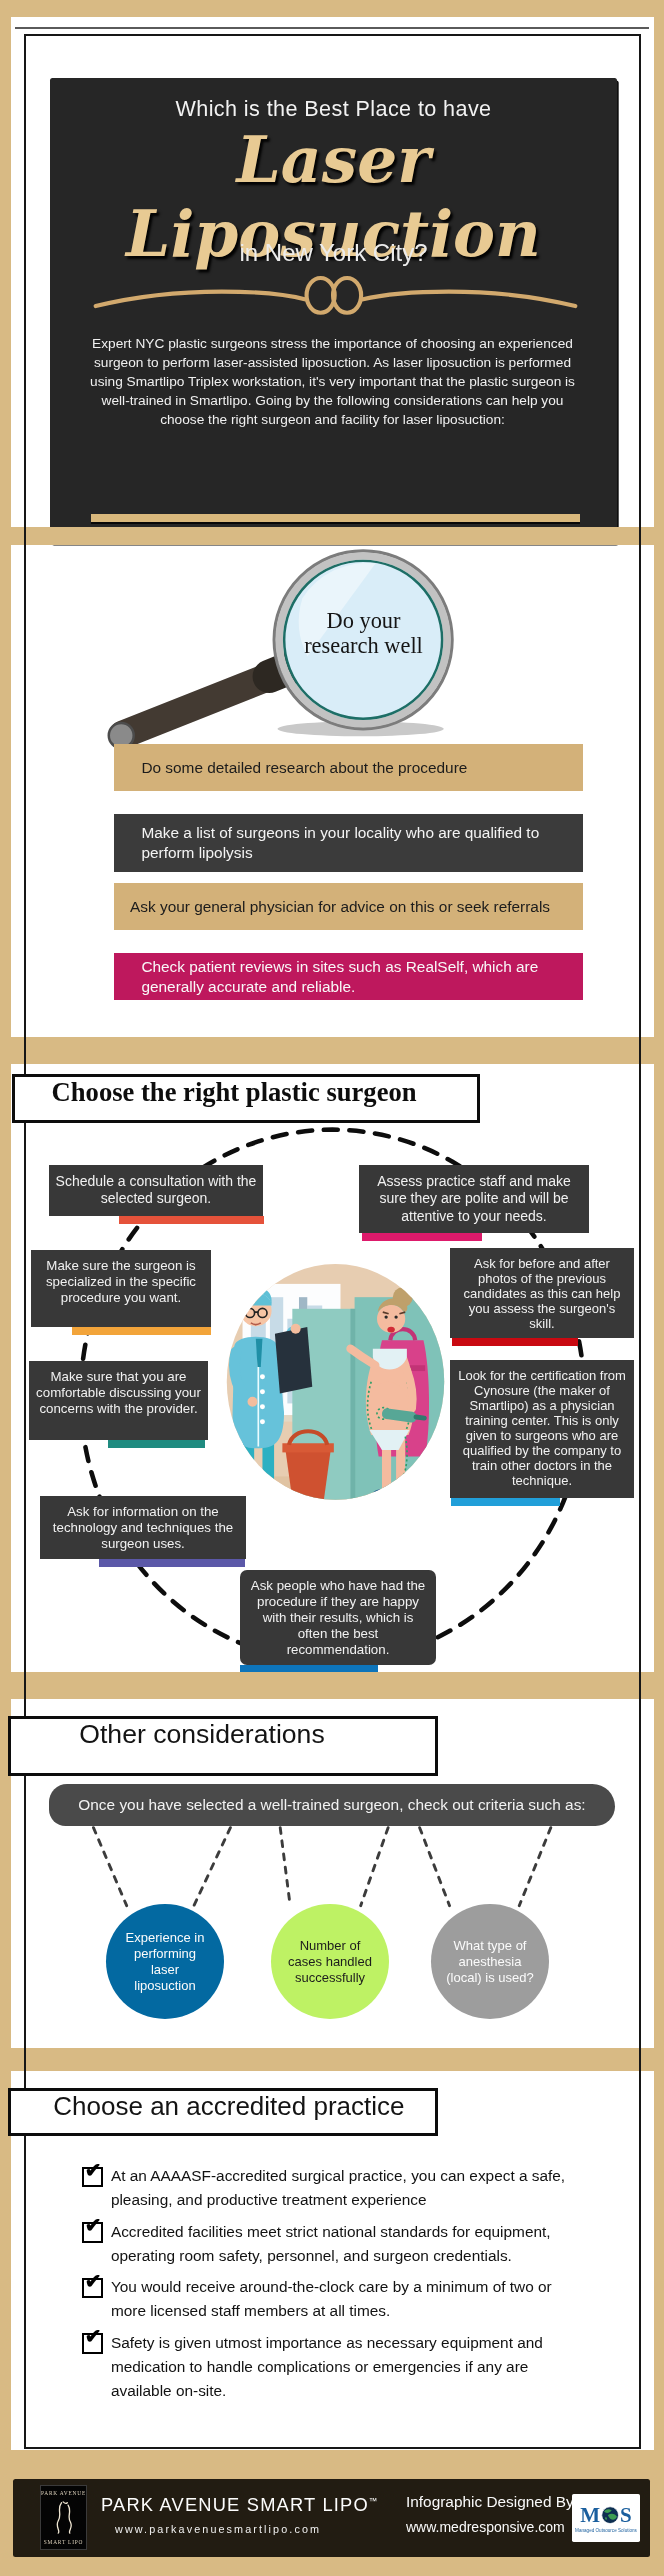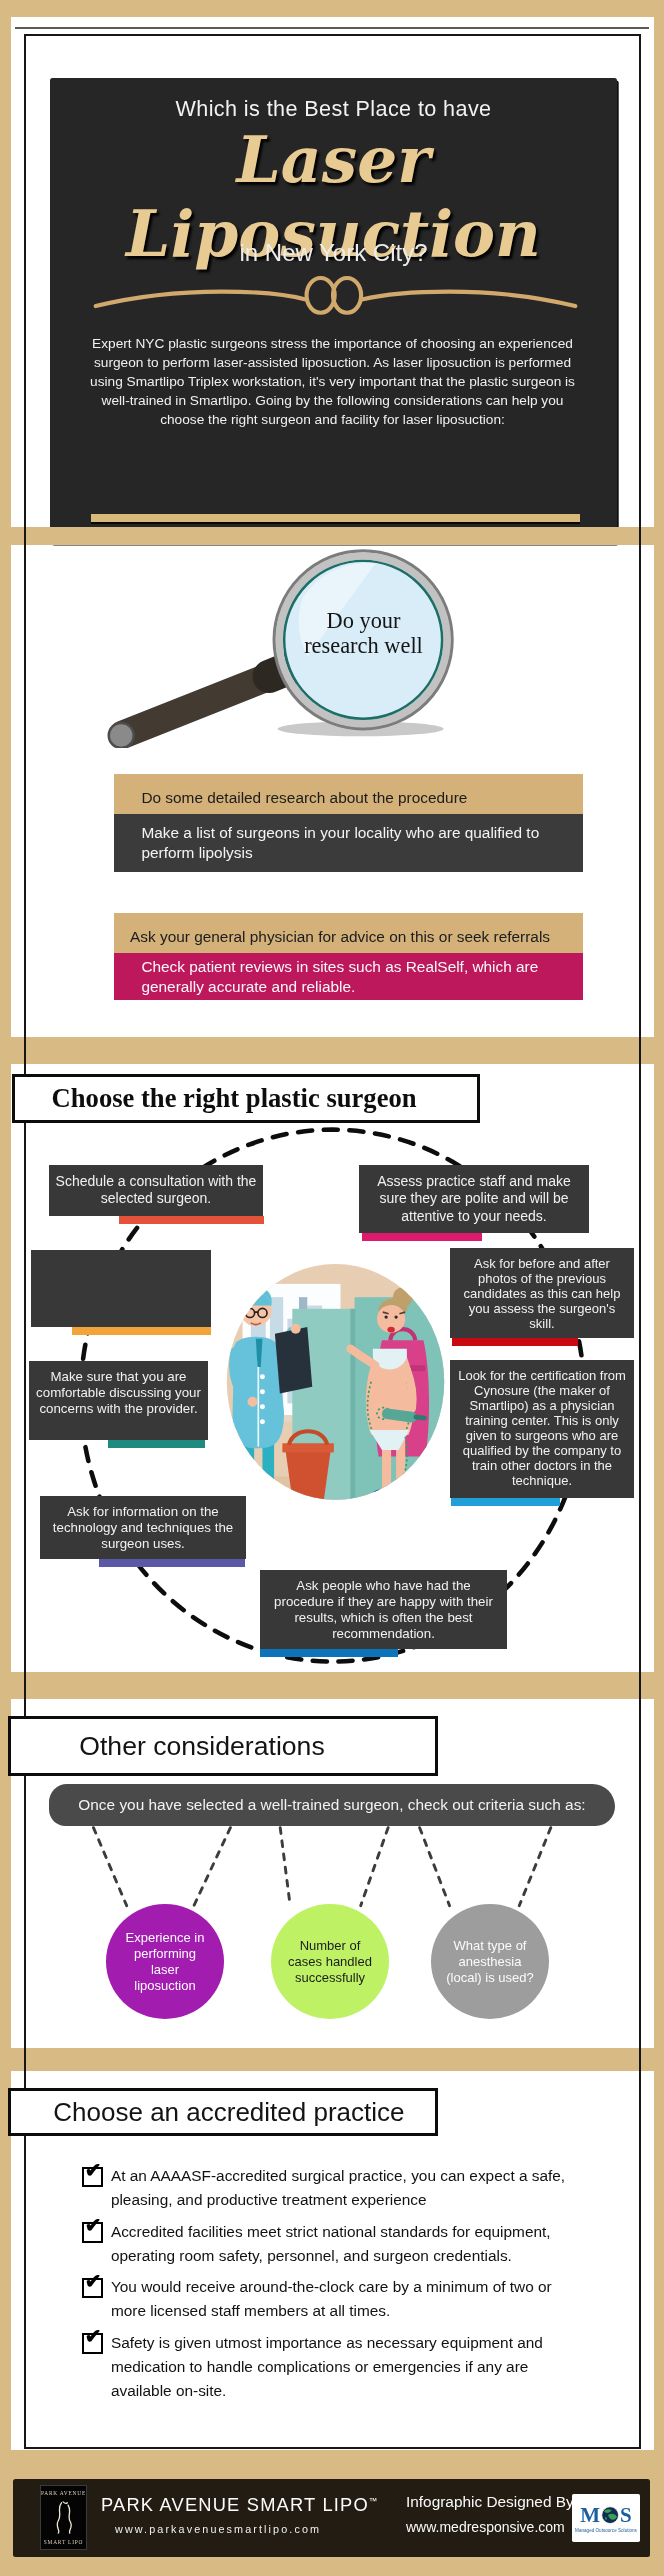--- a/index.html
+++ b/index.html
@@ -23,47 +23,47 @@
   #knot-svg{left:91px;top:273px;z-index:21;}
   .hdr-par{left:83px;top:334px;width:499px;text-align:center;color:#f0f0f0;font-size:13.7px;line-height:19px;font-weight:300;z-index:21;}
   .hdr-rule{left:91px;top:514px;width:489px;height:7.5px;background:#d9b87c;border-bottom:2.5px solid #070707;z-index:21;}
 
   
   #magnifier-svg{left:83px;top:540px;z-index:5;}
   .lens-text{left:293px;top:608px;width:141px;text-align:center;z-index:6;
              font-family:"Liberation Serif",serif;font-size:22.4px;line-height:25px;color:#151515;}
   .bar{left:114px;width:469px;box-sizing:border-box;padding:0 16.6px 0 27.4px;display:flex;flex-direction:column;justify-content:center;
        font-size:15.4px;line-height:20px;z-index:5;}
-  .bar.gold{background:#d3b179;color:#1c1c1c;margin-top:30px;}
+  .bar.gold{background:#d3b179;color:#1c1c1c;}
   .bar.dark{background:#3b3b3b;color:#f4f4f4;}
   .bar.gray{background:#be185d;color:#f8f8f8;}
 
   
-  .title-box{background:#ffffff;border:3.3px solid #0c0c0c;box-sizing:border-box;display:flex;align-items:center;z-index:45;}
+  .title-box{background:#ffffff;border:3.3px solid #0c0c0c;box-sizing:border-box;display:flex;z-index:45;}
   #t2{left:11.6px;top:1074px;width:468px;height:49px;}
   #t2 .t{font-family:"Liberation Serif",serif;font-weight:bold;font-size:26.6px;color:#0d0d0d;padding-left:37px;}
   #t3{left:8.3px;top:1716px;width:430px;height:60px;}
   #t3 .t{font-size:26.6px;font-weight:300;color:#141414;padding-left:68px;}
   #t4{left:8.3px;top:2088px;width:430px;height:48px;}
   #t4 .t{font-size:26px;font-weight:300;color:#141414;padding-left:42px;}
 
   
   #dash-ellipse{left:0;top:1064px;z-index:6;}
   #doctor-illus{left:219px;top:1259px;z-index:8;}
   .tip{position:absolute;background:#383838;color:#f1f1f1;text-align:center;z-index:10;
        box-sizing:border-box;padding:7.5px 6.6px;font-size:13.3px;line-height:16px;font-weight:300;}
   .tip .accent{position:absolute;height:8.3px;bottom:-8.3px;}
   #tip1{left:49px;top:1165px;width:214px;min-height:51px;font-size:14px;line-height:17.5px;}
   #tip2{left:359px;top:1165px;width:230px;min-height:55px;font-size:14px;line-height:17.5px;}
   #tip3{left:31px;top:1250px;width:180px;min-height:77px;}
   #tip4{left:29px;top:1361px;width:179px;min-height:79px;}
   #tip5{left:40px;top:1496px;width:206px;min-height:57px;}
   #tip6{left:450px;top:1248px;width:184px;min-height:76px;font-size:13px;line-height:15px;}
   #tip7{left:450px;top:1360px;width:184px;min-height:138px;font-size:13px;line-height:15px;}
-  #tip8{left:260px;top:1570px;width:247px;min-height:70px;}
+  #tip8{left:240px;top:1570px;width:196px;min-height:70px;border-radius:7px;}
 
   
   #banner{left:49px;top:1784px;width:566px;height:42px;background:#4a4a4a;border-radius:20px 25px 21.6px 18.3px;
           display:flex;align-items:center;justify-content:center;color:#f2f2f2;font-size:15.4px;font-weight:300;z-index:10;}
   #vlines{left:0;top:1826px;z-index:5;}
   .crit{position:absolute;width:118px;height:115px;border-radius:50%;display:flex;align-items:center;justify-content:center;
         text-align:center;font-size:13px;line-height:16px;font-weight:300;z-index:10;}
   #c1{left:106px;top:1904px;color:#fbfbfb;}
   #c2{left:271px;top:1904px;color:#1d1d1d;}
   #c3{left:431px;top:1904px;color:#fbfbfb;}
@@ -242,20 +242,21 @@
 
   <div id="tip1" class="tip">
     <span>Schedule a consultation with the selected surgeon.</span>
     <div class="accent" style="left: 70px; width: 145px; background-color: rgb(229, 82, 58);"></div>
   </div>
   <div id="tip2" class="tip">
     <span>Assess practice staff and make sure they are polite and will be attentive to your needs.</span>
     <div class="accent" style="left: 3.3px; width: 120px; background-color: rgb(221, 26, 107);"></div>
   </div>
   <div id="tip3" class="tip">
+    <span>Make sure the surgeon is specialized in the specific procedure you want.</span>
     <div class="accent" style="left: 41px; width: 139px; background-color: rgb(242, 164, 58);"></div>
   </div>
   <div id="tip4" class="tip">
     <span>Make sure that you are comfortable discussing your concerns with the provider.</span>
     <div class="accent" style="left: 79px; width: 97px; background-color: rgb(31, 139, 128);"></div>
   </div>
   <div id="tip5" class="tip">
     <span>Ask for information on the technology and techniques the surgeon uses.</span>
     <div class="accent" style="left: 59px; width: 146px; background-color: rgb(91, 88, 168);"></div>
   </div>
@@ -281,21 +282,21 @@
   <svg id="vlines" class="abs" width="665" height="83" viewBox="0 0 800 100">
     <g stroke="#3c3c3c" stroke-width="3.5" stroke-dasharray="7 9" stroke-linecap="round">
       <line x1="112" y1="2" x2="152" y2="96"></line>
         <line x1="277" y1="2" x2="233" y2="96"></line>
       <line x1="337" y1="2" x2="349" y2="96"></line>
         <line x1="467" y1="2" x2="434" y2="96"></line>
       <line x1="505" y1="2" x2="541" y2="96"></line>
         <line x1="663" y1="2" x2="625" y2="96"></line>
     </g>
   </svg>
-  <div id="c1" class="crit" style="background-color: #a21caf;">
+  <div id="c1" class="crit" style="background-color: #0369a1;">
     <span style="width:90px">Experience in performing laser liposuction</span>
   </div>
   <div id="c2" class="crit" style="background-color: #bef264;">
     <span style="width:98px">Number of cases handled successfully</span>
   </div>
   <div id="c3" class="crit" style="background-color: rgb(157, 157, 157);">
     <span style="width:98px">What type of anesthesia (local) is used?</span>
   </div>
 
   <div id="t4" class="abs title-box">

